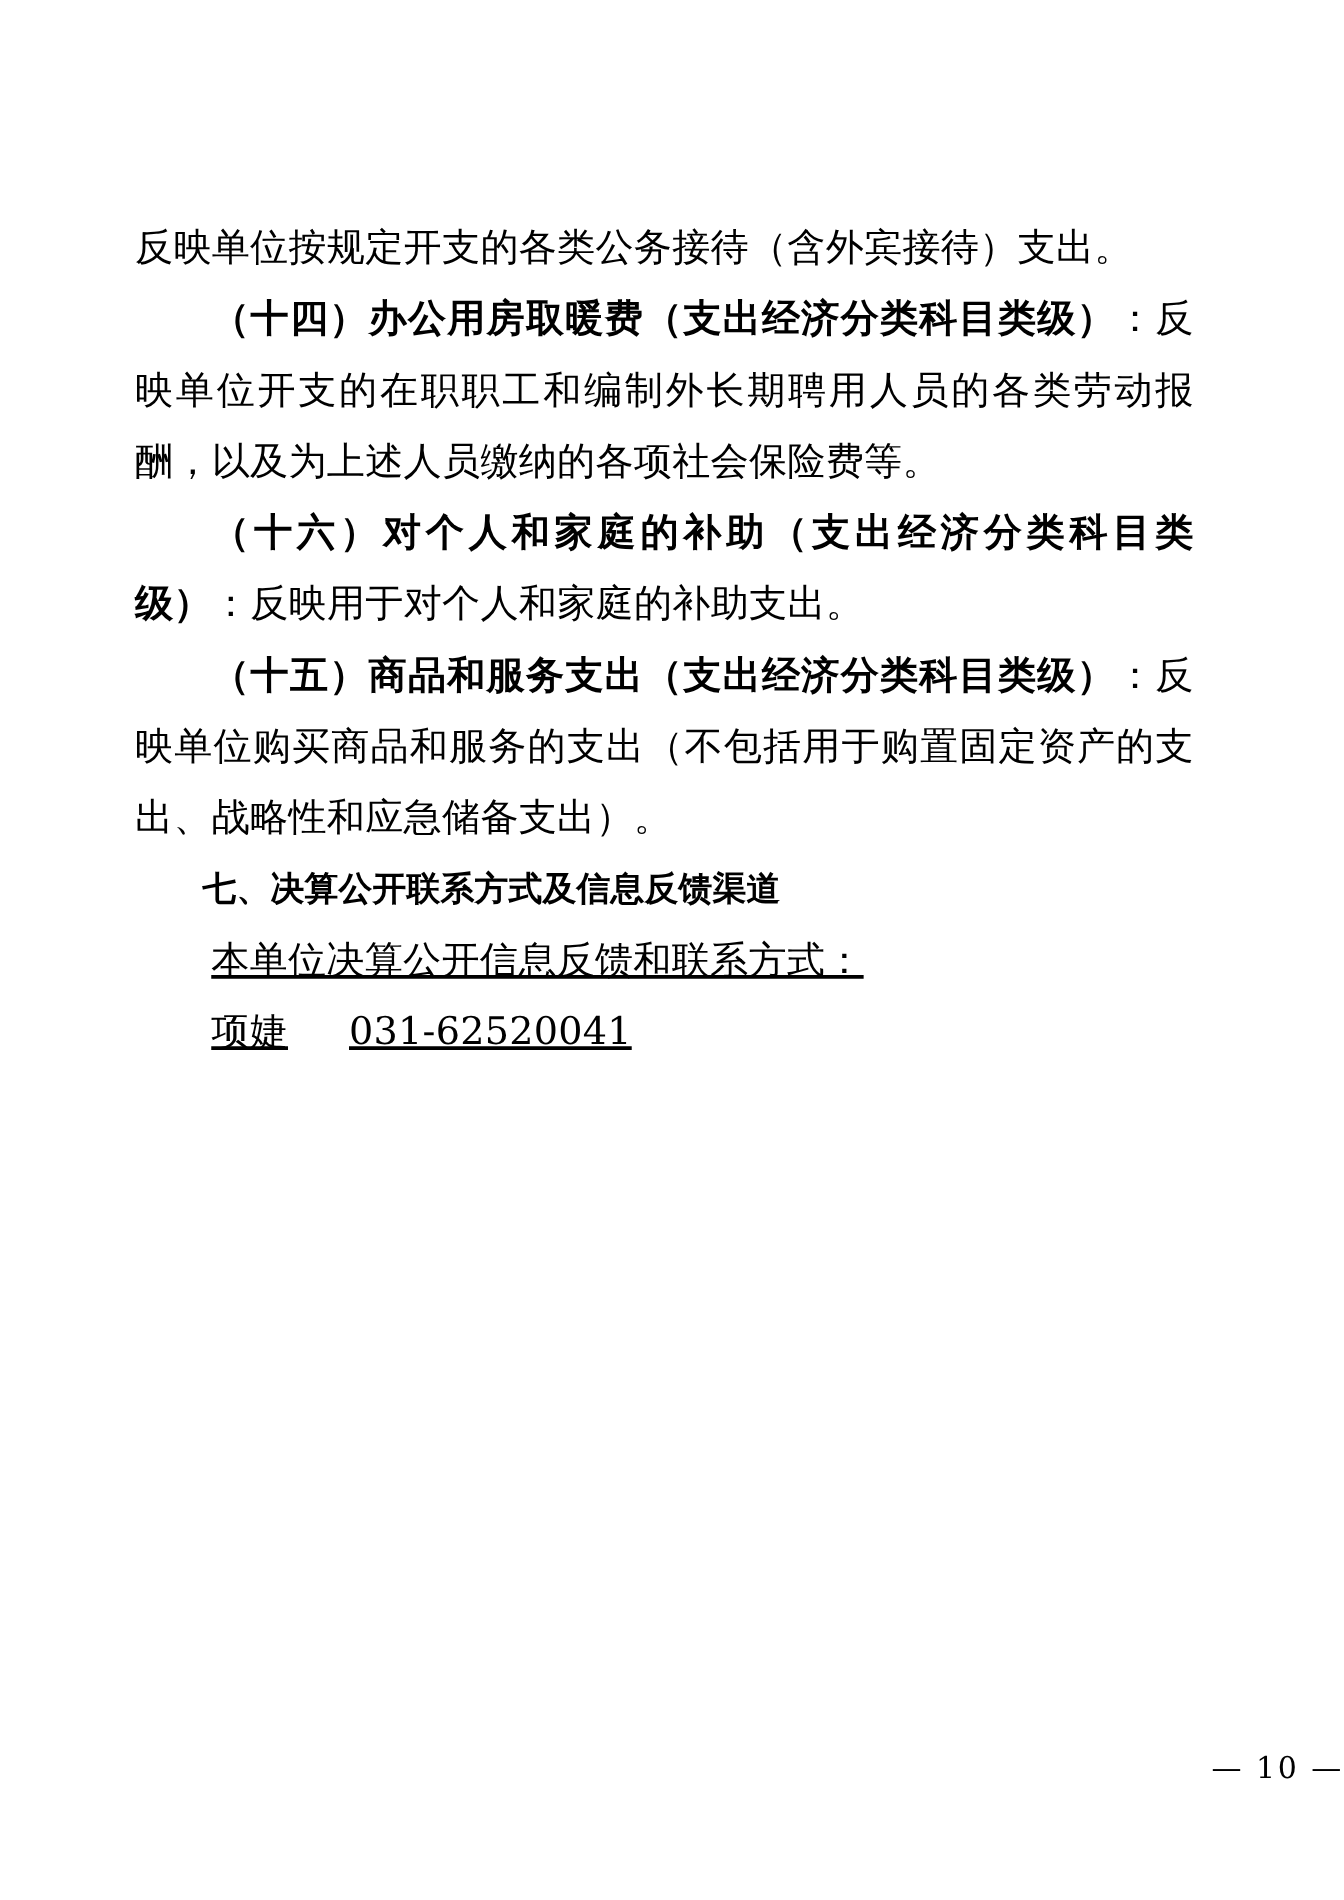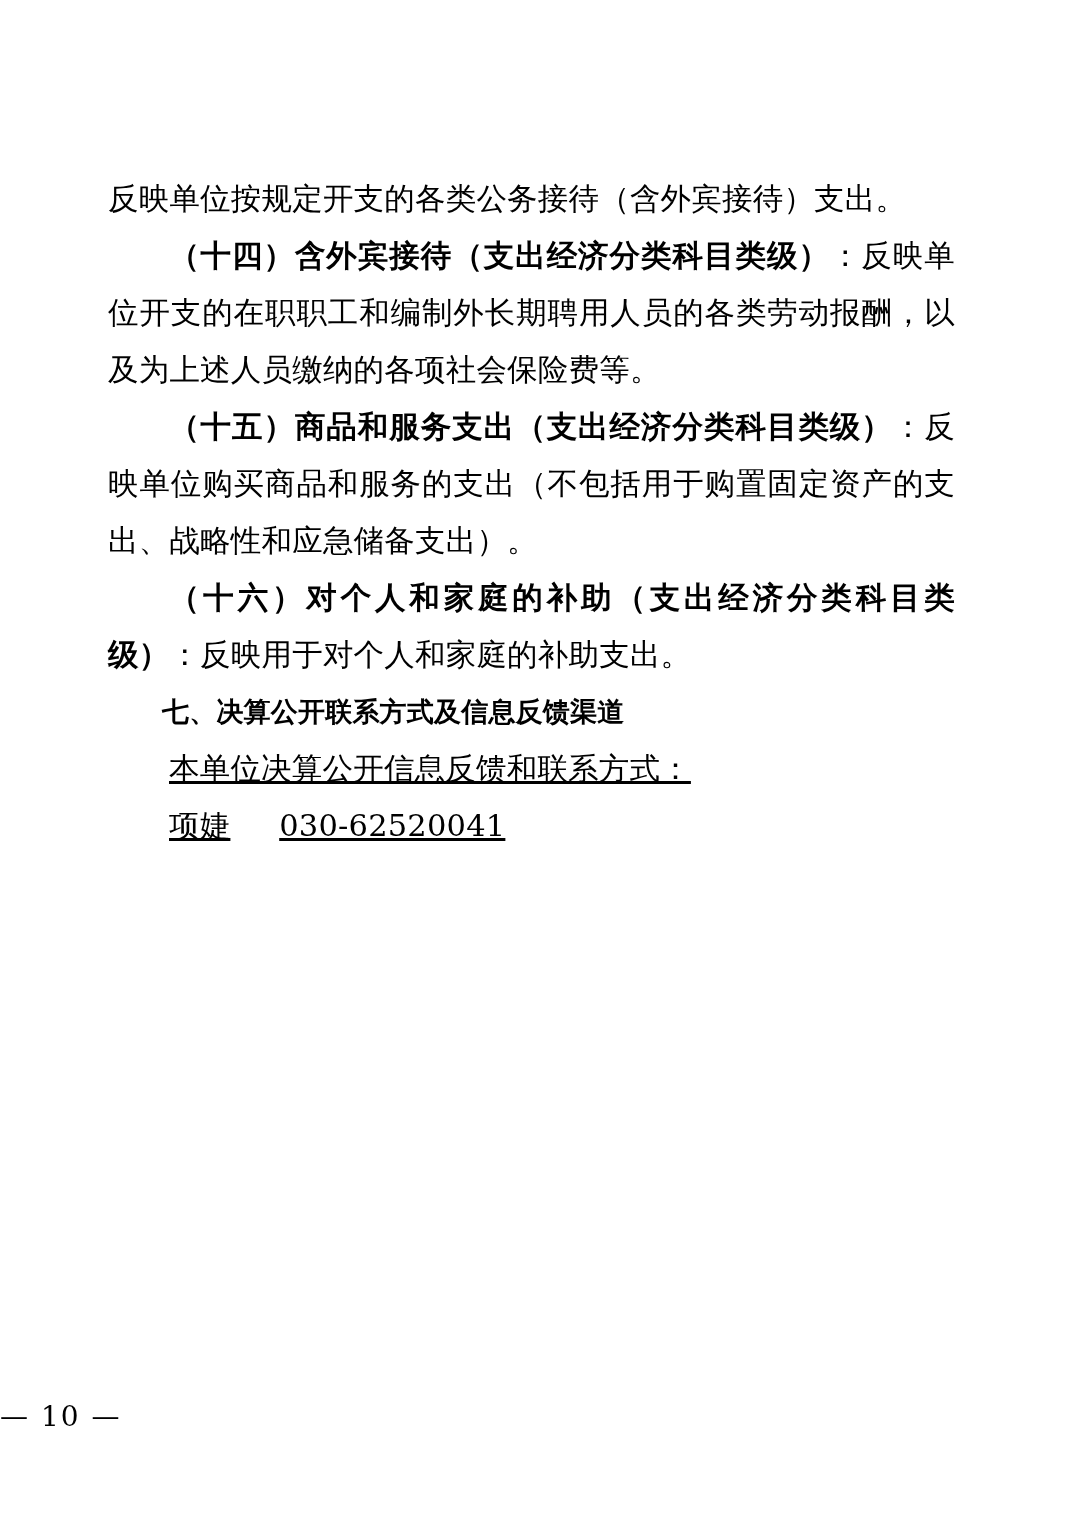--- a/index.html
+++ b/index.html
@@ -58,46 +58,46 @@
   }
   .contact-gap {
     display: inline-block;
     width: 1.6em;
   }
   .footer {
     position: absolute;
     left: 0;
     top: 1400px;
     width: 1075px;
-    text-align: left;
-    font-size: 28px;
+    text-align: right;
+    font-size: 24px;
     letter-spacing: 2px;
     font-family: "DejaVu Serif", "Liberation Serif", serif;
   }
 </style>
 </head>
 <body>
 
 <div class="page">
 
   <div class="body-text">
 
     <p class="para noindent">反映单位按规定开支的各类公务接待（含外宾接待）支出。</p>
 
 
-    <p class="para"><span class="bold-seg">（十四）含外宾接待（支出经济分类科目类级）</span><span>：反映单位开支的在职职工和编制外长期聘用人员的各类劳动报酬，以及为上述人员缴纳的各项社会保险费等。</span></p>
+    <p class="para"><span class="bold-seg">（十四）办公用房取暖费（支出经济分类科目类级）</span><span>：反映单位开支的在职职工和编制外长期聘用人员的各类劳动报酬，以及为上述人员缴纳的各项社会保险费等。</span></p>
+
+    <p class="para"><span class="bold-seg">（十六）对个人和家庭的补助（支出经济分类科目类级）</span><span>：反映用于对个人和家庭的补助支出。</span></p>
 
     <p class="para"><span class="bold-seg">（十五）商品和服务支出（支出经济分类科目类级）</span><span>：反映单位购买商品和服务的支出（不包括用于购置固定资产的支出、战略性和应急储备支出）。</span></p>
-
-    <p class="para"><span class="bold-seg">（十六）对个人和家庭的补助（支出经济分类科目类级）</span><span>：反映用于对个人和家庭的补助支出。</span></p>
 
 
     <p class="heading">七、决算公开联系方式及信息反馈渠道</p>
 
     <p class="contact-line">本单位决算公开信息反馈和联系方式：</p>
 
-    <p class="contact-line"><span>项婕</span><span class="contact-gap"></span><span>030-62520041</span></p>
+    <p class="contact-line"><span>项婕</span><span class="contact-gap"></span><span>031-62520041</span></p>
 
   </div>
 
 </div>
 
 <div class="footer">— 10 —</div>
 
 </body></html>

